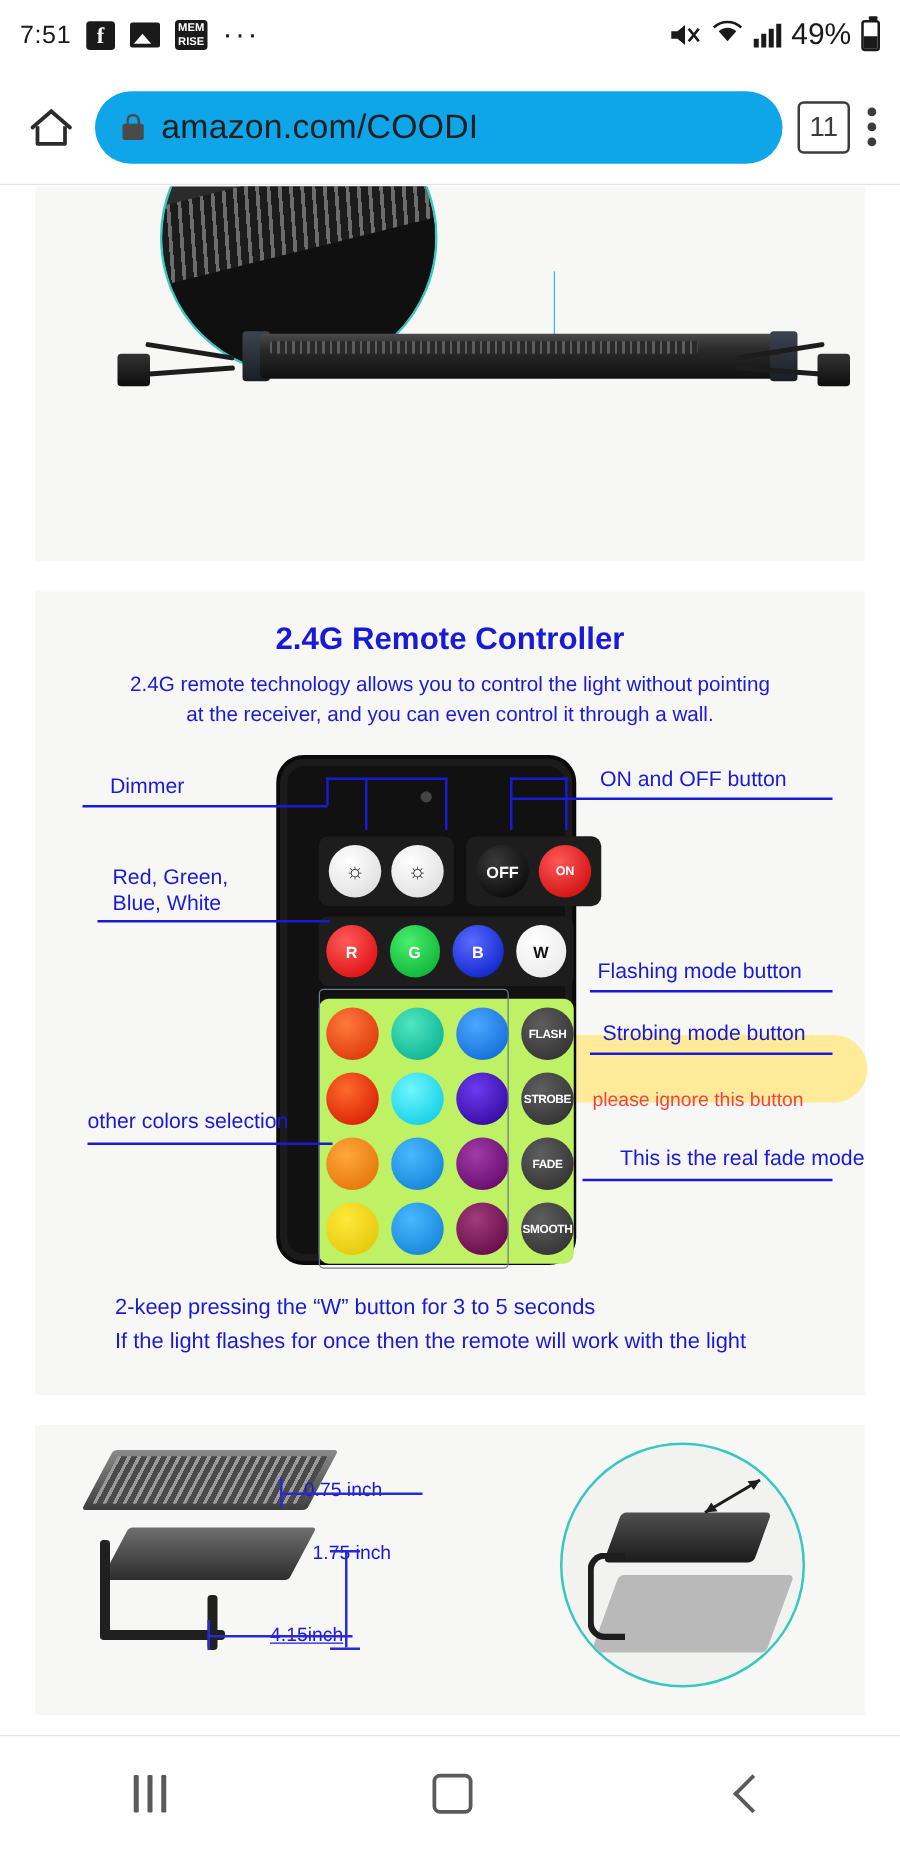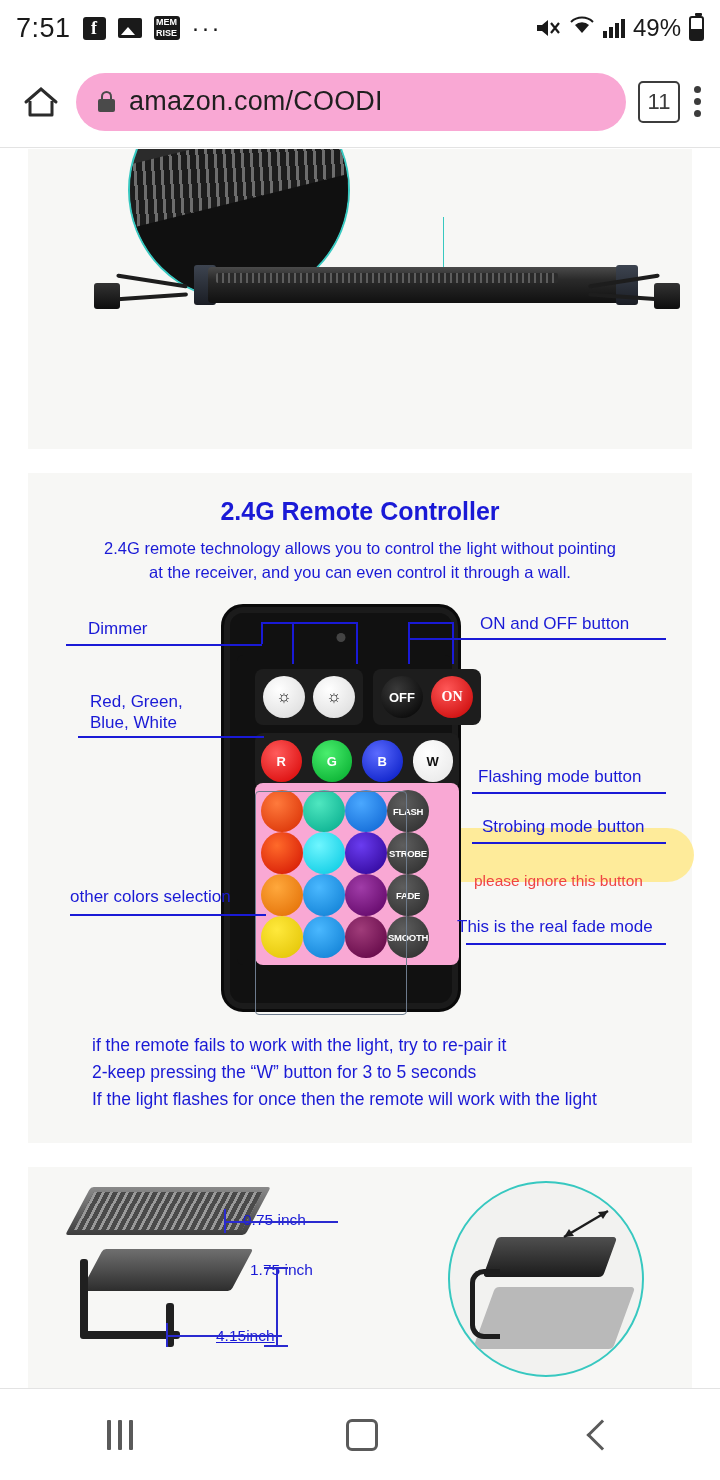--- a/index.html
+++ b/index.html
@@ -13,21 +13,21 @@
 
   
   .statusbar {
     height: 56px; width: 100%;
     display: flex; align-items: center;
     justify-content: space-between;
     padding: 0 16px;
     background: #ffffff;
   }
   .status-left { display: flex; align-items: center; gap: 12px; }
-  .status-time { font-size: 27px; color: #1a1a1a; letter-spacing: 0.5px; }
+  .status-time { font-size: 20px; color: #1a1a1a; letter-spacing: 0.5px; }
   .fb-icon {
     width: 23px; height: 23px; background: #1a1a1a; border-radius: 3px;
     color: #fff; font-size: 18px; font-weight: bold; line-height: 23px;
     text-align: center; font-family: "Liberation Serif", serif;
   }
   .photo-icon {
     width: 24px; height: 20px; background: #1a1a1a; border-radius: 2px;
     position: relative;
   }
   .photo-icon::after {
@@ -61,21 +61,21 @@
   
   .browserbar {
     height: 92px; width: 100%;
     display: flex; align-items: center;
     padding: 0 18px; gap: 12px;
     background: #ffffff;
     border-bottom: 1px solid #e3e3e3;
   }
   .home-icon { width: 46px; height: 46px; position: relative; flex: 0 0 auto; }
   .urlbar {
-    flex: 1; height: 58px; background: #f9a8d4; border-radius: 29px;
+    flex: 1; height: 58px; background: #0ea5e9; border-radius: 29px;
     display: flex; align-items: center; padding: 0 22px; gap: 14px;
     overflow: hidden;
   }
   .lock-icon { width: 17px; height: 21px; position: relative; flex: 0 0 auto; }
   .lock-icon .body { position: absolute; bottom: 0; width: 17px; height: 13px; background: #4a4a4a; border-radius: 2px; }
   .lock-icon .shackle {
     position: absolute; top: 0; left: 3px; width: 11px; height: 10px;
     border: 2.5px solid #4a4a4a; border-bottom: none;
     border-radius: 6px 6px 0 0;
   }
@@ -187,34 +187,34 @@
   .topgroup {
     position: absolute; top: 14px; left: 18px; width: 204px;
     display: flex; gap: 10px;
   }
   .dimgroup, .onoffgroup {
     display: flex; gap: 8px; padding: 7px 8px;
     border-radius: 8px; background: #1d1d1d;
   }
   .btn-dim { background: radial-gradient(circle at 38% 32%, #ffffff, #d8d8d8); color: #222; font-size: 17px; }
   .btn-off { background: radial-gradient(circle at 38% 32%, #3a3a3a, #000); font-size: 13px; }
-  .btn-on  { background: radial-gradient(circle at 38% 32%, #ff5858, #c50000); font-size: 14px; font-family: Liberation Serif, serif; }
+  .btn-on  { background: radial-gradient(circle at 38% 32%, #ff5858, #c50000); font-size: 10px; }
   .rgbwrow {
     position: absolute; top: 78px; left: 18px; width: 204px;
     display: flex; gap: 10px; padding: 7px 6px;
     border-radius: 8px; background: #1d1d1d;
   }
   .btn-r { background: radial-gradient(circle at 38% 32%, #ff5b5b, #d60000); }
   .btn-g { background: radial-gradient(circle at 38% 32%, #4aee6e, #00a82a); }
   .btn-b { background: radial-gradient(circle at 38% 32%, #5b6bff, #0015c0); }
   .btn-w { background: radial-gradient(circle at 38% 32%, #ffffff, #e6e6e6); color: #111; }
   .grid {
-    position: absolute; top: 128px; left: 18px; width: 204px;
-    display: grid; grid-template-columns: repeat(4, 42px); 
-    padding: 7px 6px; border-radius: 8px; background: #f9a8d4;
+    position: absolute; top: 144px; left: 18px; width: 204px;
+    display: grid; grid-template-columns: repeat(4, 42px); gap: 10px;
+    padding: 7px 6px; border-radius: 8px; background: #bef264;
   }
   .btn-mode { background: radial-gradient(circle at 38% 32%, #5e5e5e, #2a2a2a); font-size: 9.5px; letter-spacing: -0.3px; }
   .swatchbox {
     position: absolute; top: 136px; left: 18px; width: 152px; height: 224px;
     border: 1px solid #6d7b8d; border-radius: 4px; pointer-events: none;
   }
   .led-dot {
     position: absolute; top: 26px; left: 50%; transform: translateX(-50%);
     width: 9px; height: 9px; border-radius: 50%; background: #444;
   }
@@ -459,29 +459,28 @@
       <div class="ln h" style="left:50px; top:140px; width:186px;"></div>
 
       <div class="ann" style="left:450px; top:170px;">Flashing mode button</div>
       <div class="ln h" style="left:444px; top:196px; width:194px;"></div>
 
       <div class="ann" style="left:454px; top:220px;">Strobing mode button</div>
       <div class="ln h" style="left:444px; top:246px; width:194px;"></div>
 
       <div class="ann ann-faded" style="left:446px; top:274px; font-size:15.5px;">please ignore this button</div>
 
-      <div class="ann" style="left:429px; top:320px;">This is the real fade mode</div>
+      <div class="ann" style="left:468px; top:320px;">This is the real fade mode</div>
       <div class="ln h" style="left:438px; top:347px; width:200px;"></div>
 
       <div class="ann" style="left:42px; top:290px;">other colors selection</div>
       <div class="ln h" style="left:42px; top:318px; width:196px;"></div>
     </div>
 
     <div class="repair">
-      <div>if the remote fails to work with the light, try to re-pair it</div>
       <div>2-keep pressing the “W” button for 3 to 5 seconds</div>
       <div>If the light flashes for once then the remote will work with the light</div>
     </div>
   </div>
 
   <div class="panel panel-dims">
     <div class="fixture">
       <div class="fx-top"></div>
       <div class="fx-foot"></div>
       <div class="fx-leg" style="left:22px; top:72px; width:8px; height:78px;"></div>

